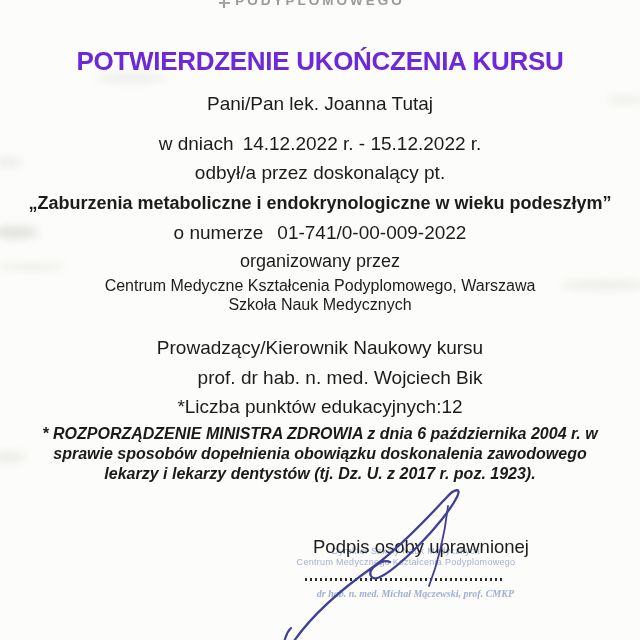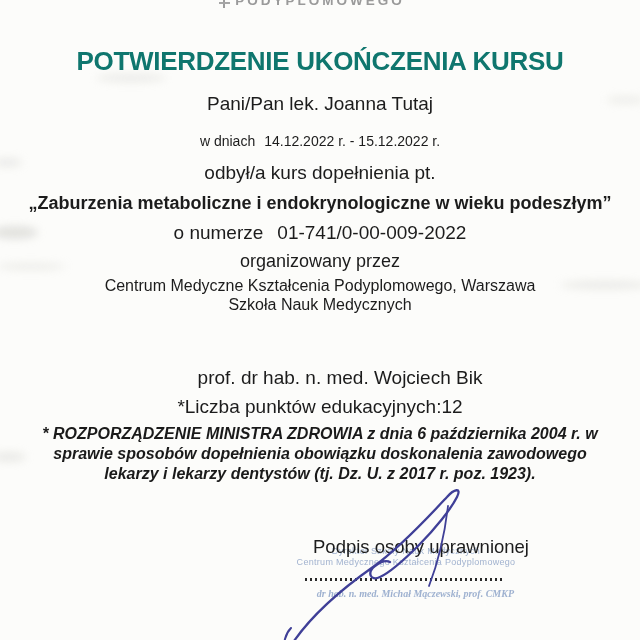--- a/index.html
+++ b/index.html
@@ -4,23 +4,23 @@
 <style>
   html,body{margin:0;padding:0;}
   body{width:640px;height:640px;overflow:hidden;background:#e9e9e7;}
   .page{
     position:relative;width:640px;height:640px;overflow:hidden;
     background:#fcfcfa;
     font-family:"Liberation Sans", sans-serif;
     color:#1c1c1c;
   }
   .line{position:absolute;left:0;width:640px;text-align:center;white-space:nowrap;}
-  .doc-title{top:46px;font-size:26px;font-weight:bold;letter-spacing:-0.3px;color:#0f766e;}
+  .doc-title{top:46px;font-size:26px;font-weight:bold;letter-spacing:-0.3px;color:#6d28d9;}
   .recipient{top:93px;font-size:19px;}
-  .dates{top:133px;font-size:14px;}
+  .dates{top:133px;font-size:19px;}
   .dates .pfx{margin-right:9px;}
   .course-line{top:162px;font-size:19px;}
   .course-title{top:193px;font-size:18px;font-weight:600;}
   .number{top:222px;font-size:19px;}
   .number .pfx{margin-right:14px;text-align:right;}
   .organized{top:251px;font-size:18px;}
   .org-block{top:276px;font-size:16px;line-height:19px;font-weight:500;}
   .leader-head{top:337px;font-size:19px;}
   .leader-name{top:367px;font-size:19px;padding-left:20px;}
   .points{top:396px;font-size:19px;}
@@ -85,35 +85,36 @@
   <div class="artifact a7"></div>
 
   <div class="line doc-title">POTWIERDZENIE UKOŃCZENIA KURSU</div>
 
   <div class="line recipient">Pani/Pan lek. Joanna Tutaj</div>
 
   <div class="line dates">
     <span class="pfx">w dniach</span><span>14.12.2022 r. - 15.12.2022 r.</span>
   </div>
 
-  <div class="line course-line">odbył/a kurs dopełnienia pt.</div>
+  <div class="line course-line">odbył/a przez doskonalący pt.</div>
 
   <div class="line course-title">„Zaburzenia metaboliczne i endokrynologiczne w wieku podeszłym”</div>
 
   <div class="line number">
     <span class="pfx">o numerze</span><span>01-741/0-00-009-2022</span>
   </div>
 
   <div class="line organized">organizowany przez</div>
 
   <div class="line org-block">
     <div>Centrum Medyczne Kształcenia Podyplomowego, Warszawa</div>
     <div>Szkoła Nauk Medycznych</div>
   </div>
 
+  <div class="line leader-head">Prowadzący/Kierownik Naukowy kursu</div>
 
   <div class="line leader-name">prof. dr hab. n. med. Wojciech Bik</div>
 
   <div class="line points">*Liczba punktów edukacyjnych:12</div>
 
   <div class="line footnote">* ROZPORZĄDZENIE MINISTRA ZDROWIA z dnia 6 października 2004 r. w sprawie sposobów dopełnienia obowiązku doskonalenia zawodowego lekarzy i lekarzy dentystów (tj. Dz. U. z 2017 r. poz. 1923).</div>
 
 
   <div class="line sig-label">Podpis osoby uprawnionej</div>
 

